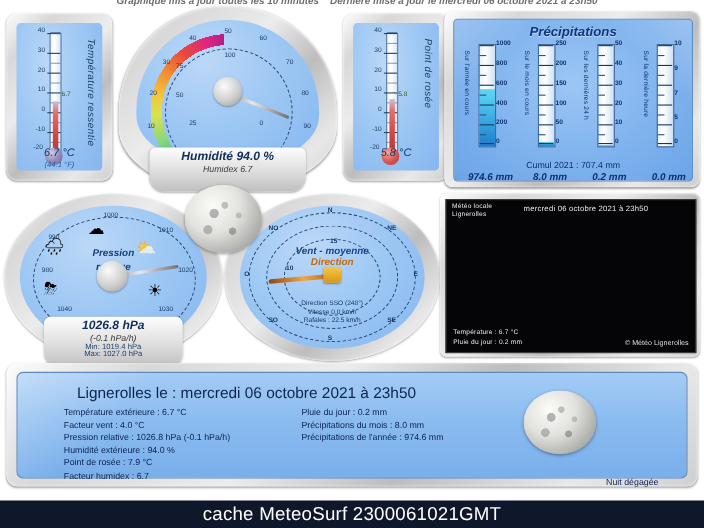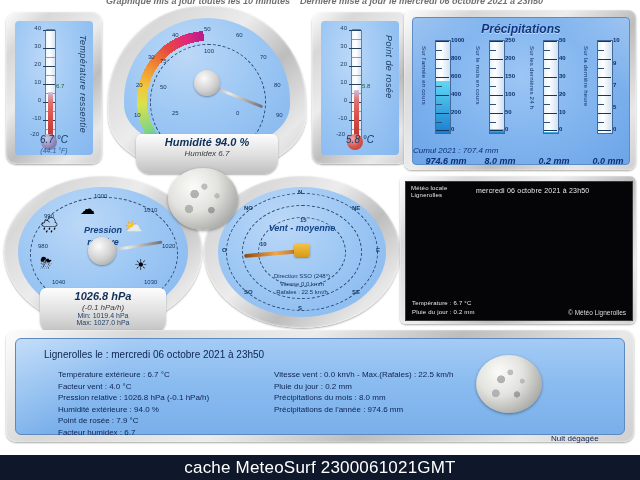--- a/index.html
+++ b/index.html
@@ -107,22 +107,22 @@
     border:1px solid #42699b;}
   .pfill{position:absolute;left:0;right:0;bottom:0;
     background:linear-gradient(180deg,#61d8f5,#1a7fd0);}
   .ptick{position:absolute;left:0;width:6px;height:1px;background:#2e4f79;}
   .ptickL{position:absolute;left:0;width:13px;height:1px;background:#17365c;}
   .pnum{position:absolute;left:30px;font-size:6px;color:#0c2f6b;font-weight:bold;}
   .plabel{position:absolute;left:0;top:6px;writing-mode:vertical-rl;
     font-size:6px;color:#0c2f6b;letter-spacing:.2px;}
   .pval{position:absolute;top:116px;width:56px;text-align:center;
     font-size:9px;font-style:italic;font-weight:bold;color:#0d2f73;}
-  .pcum{position:absolute;left:0;right:0;top:128px;
-    font-size:8px;font-style:italic;color:#0d2f73;}
+  .pcum{position:absolute;left:0;right:0;top:128px;text-align:center;
+    font-size:8px;color:#0d2f73;}
 
   
   .baro{left:4px;top:176px;width:198px;height:152px;border-radius:50%;}
   .baro .face{left:14px;top:11px;width:170px;height:130px;border-radius:50%;}
   .wx{position:absolute;font-size:15px;line-height:1;}
 
   
   .wind{left:204px;top:176px;width:196px;height:152px;border-radius:50%;}
   .wind .face{left:14px;top:11px;width:168px;height:130px;border-radius:50%;}
   .cnum{position:absolute;font-size:6px;color:#13365c;font-weight:bold;}
@@ -148,21 +148,21 @@
   .lcdhead{font-size:7px;}
   .lcdcopy{position:absolute;right:6px;bottom:4px;color:#dcdce0;font-size:6.5px;}
 
   
   .infowrap{left:6px;top:330px;width:628px;height:112px;border-radius:10px;}
   .info{position:absolute;left:9px;top:8px;width:608px;height:95px;border-radius:6px;
     background:
       linear-gradient(135deg,rgba(255,255,255,.35) 0%,rgba(255,255,255,0) 18%),
       linear-gradient(180deg,#a4cbf5 0%,#8bbcf0 45%,#79afea 100%);
     border:1px solid #5c89c0;}
-  .infohead{position:absolute;left:28px;top:10px;font-size:10px;color:#0d2350;}
+  .infohead{position:absolute;left:54px;top:10px;font-size:14px;color:#0d2350;}
   .colL{position:absolute;left:42px;top:30px;}
   .colR{position:absolute;left:258px;top:30px;}
   .iline{font-size:8px;color:#0c2250;line-height:11.5px;white-space:nowrap;}
   .fc1{position:absolute;left:430px;top:104px;font-size:8px;color:#0c2250;margin-top:40px;}
   .fc2{position:absolute;left:545px;top:104px;font-size:8px;color:#0c2250;}
 
   
   .titlebar{position:absolute;left:0;top:455px;width:640px;height:25px;
     background:#0f172a;}
   .titlebar span{position:absolute;left:0;right:0;top:3px;text-align:center;
@@ -414,20 +414,21 @@
       <div class="cnum" style="left:134px;top:18px">NE</div>
       <div class="cnum" style="left:158px;top:60px">E</div>
       <div class="cnum" style="left:134px;top:102px">SE</div>
       <div class="cnum" style="left:80px;top:118px">S</div>
       <div class="cnum" style="left:26px;top:102px">SO</div>
       <div class="cnum" style="left:4px;top:60px">O</div>
       <div class="cnum" style="left:26px;top:18px">NO</div>
       <div class="cnum" style="left:82px;top:30px">15</div>
       <div class="cnum" style="left:42px;top:54px">10</div>
       <div class="dialtitle" style="top:36px;color:#15448a">Vent - moyenne</div>
+      <div class="dialtitle" style="top:46px;color:#c06a10">Direction</div>
       <div class="needle copper" style="left:84px;top:62px;width:58px;transform:rotate(175deg);"></div>
       <div class="hubcap" style="left:76px;top:56px;width:16px;height:14px;border-radius:3px;background:linear-gradient(180deg,#f6c44a,#d79a16);"></div>
       <div class="windtxt" style="top:86px">Direction SSO (248°)</div>
       <div class="windtxt" style="top:94px">Vitesse 0.0 km/h</div>
       <div class="windtxt" style="top:102px">Rafales : 22.5 km/h</div>
     </div>
   </div>
 
   <div class="moon" style="left:168px;top:168px;width:70px;height:62px;"></div>
 
@@ -449,21 +450,20 @@
       <div class="colL">
         <div class="iline">Température extérieure : 6.7 °C</div>
         <div class="iline">Facteur vent : 4.0 °C</div>
         <div class="iline">Pression relative : 1026.8 hPa (-0.1 hPa/h)</div>
         <div class="iline">Humidité extérieure : 94.0 %</div>
         <div class="iline">Point de rosée : 7.9 °C</div>
         <div class="iline">Facteur humidex : 6.7</div>
       </div>
 
       <div class="colR">
-        <div class="iline">Vitesse vent : 0.0 km/h - Max.(Rafales) : 22.5 km/h</div>
         <div class="iline">Pluie du jour : 0.2 mm</div>
         <div class="iline">Précipitations du mois : 8.0 mm</div>
         <div class="iline">Précipitations de l'année : 974.6 mm</div>
       </div>
 
       <div class="moon" style="left:460px;top:16px;width:66px;height:58px;"></div>
     </div>
     <div class="fc1">Prévision à 12h</div>
     <div class="fc2">Nuit dégagée</div>
   </div>

